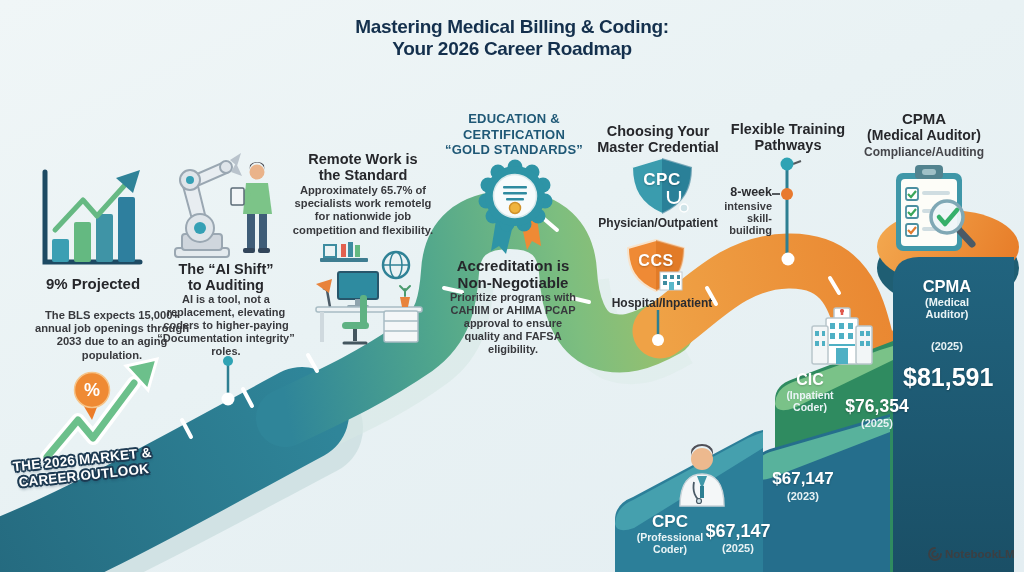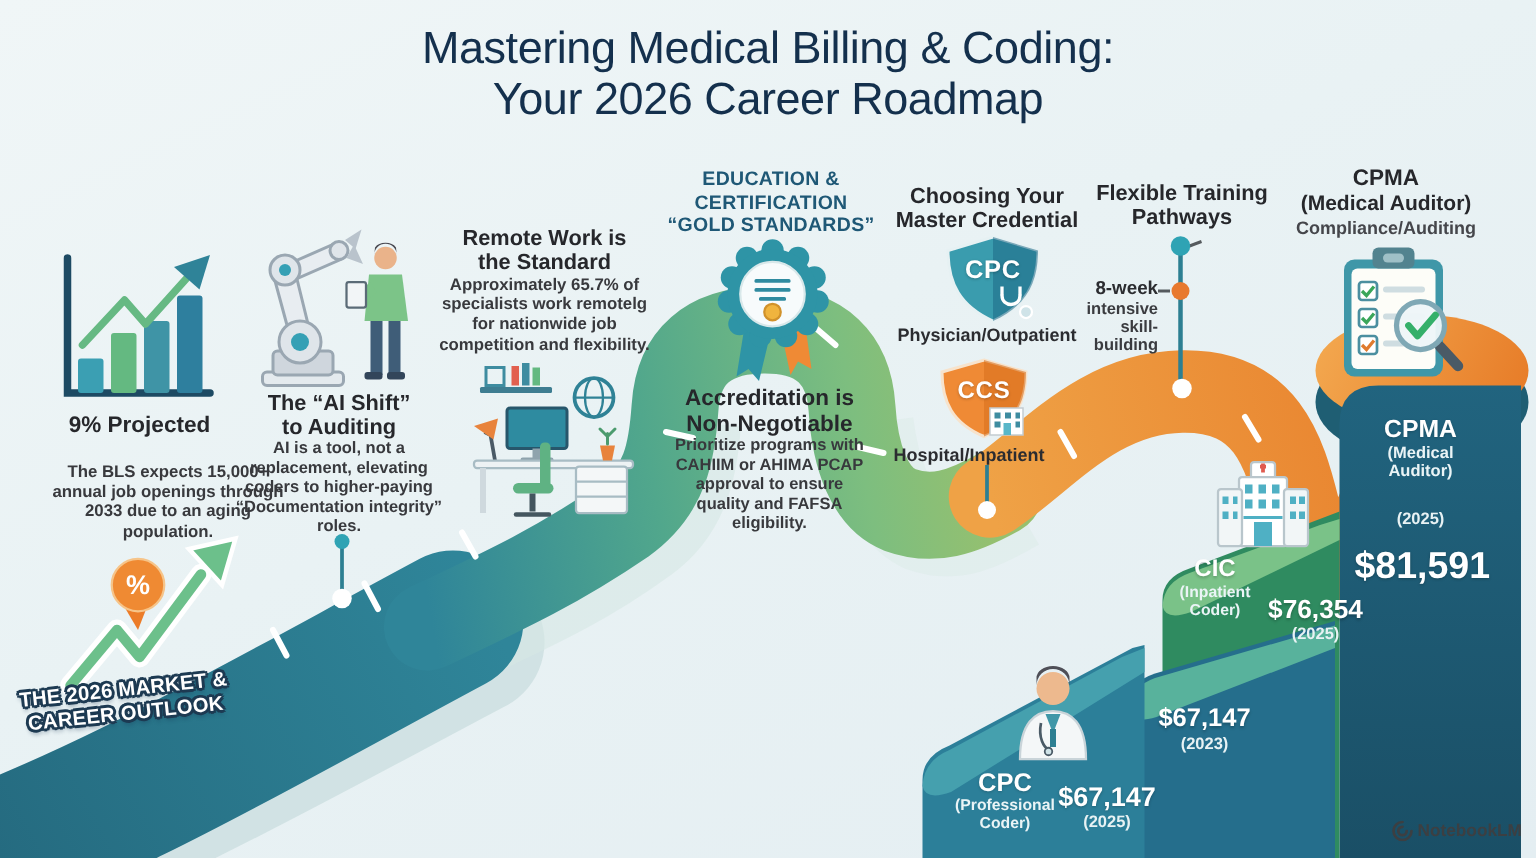--- a/index.html
+++ b/index.html
@@ -4,21 +4,21 @@
 <style>
   html,body{margin:0;padding:0;}
   .stage{
     position:relative;width:1024px;height:572px;overflow:hidden;
     background:linear-gradient(155deg,#f0f6f7 0%,#e9f2f4 45%,#e4eef2 100%);
     font-family:"Liberation Sans", sans-serif;
   }
   .stage svg.scene{position:absolute;left:0;top:0;z-index:1;}
   .txt{position:absolute;z-index:2;}
   .c{text-align:center;}
-  .title{width:720px;left:152px;top:16px;color:#14304d;font-size:30px;font-weight:400;line-height:1.14;letter-spacing:-0.3px;}
+  .title{width:720px;left:152px;top:16px;color:#14304d;font-size:19px;font-weight:700;line-height:1.14;letter-spacing:-0.3px;}
   .h{color:#26272b;font-weight:800;line-height:1.12;}
   .b{color:#38393d;font-weight:600;line-height:1.18;font-size:11.2px;}
   .edu-h{color:#1f5876;font-weight:800;font-size:13px;line-height:1.2;letter-spacing:0.2px;}
   .banner{
     left:4px;top:452px;width:158px;transform:rotate(-6deg);
     color:#fff;font-weight:800;font-size:13.5px;line-height:1.15;letter-spacing:0.2px;
     text-shadow:-2px 0 0 #1d3a52,2px 0 0 #1d3a52,0 -2px 0 #1d3a52,0 2px 0 #1d3a52,
                 -1.5px -1.5px 0 #1d3a52,1.5px -1.5px 0 #1d3a52,-1.5px 1.5px 0 #1d3a52,1.5px 1.5px 0 #1d3a52,
                 0 3px 3px rgba(20,48,77,.45);
   }
@@ -327,21 +327,21 @@
 </div>
 <div class="txt c b" style="left:445px;top:291px;width:136px;font-size:11px;">Prioritize programs with CAHIIM or AHIMA PCAP approval to ensure quality and FAFSA eligibility.</div>
 
 <div class="txt c" style="left:592px;top:123px;width:132px;font-size:14.5px;text-align:center;">
   <div class="h">Choosing Your</div>
   <div class="h">Master Credential</div>
 </div>
 <div class="txt c shield-label" style="left:632px;top:170px;width:60px;font-size:17px;">CPC</div>
 <div class="txt c cap12" style="left:597px;top:216px;width:122px;">Physician/Outpatient</div>
 <div class="txt c shield-label" style="left:628px;top:252px;width:56px;font-size:16px;">CCS</div>
-<div class="txt c cap12" style="left:588px;top:296px;width:116px;text-align:center;">Hospital/Inpatient</div>
+<div class="txt c cap12" style="left:604px;top:296px;width:116px;text-align:center;">Hospital/Inpatient</div>
 
 <div class="txt c" style="left:722px;top:121px;width:132px;font-size:14.5px;">
   <div class="h">Flexible Training</div>
   <div class="h">Pathways</div>
 </div>
 <div class="txt" style="left:698px;top:186px;width:74px;text-align:right;">
   <div class="t-dur">8-week</div>
   <div class="t-desc">intensive</div>
   <div class="t-desc">skill-</div>
   <div class="t-desc">building</div>

